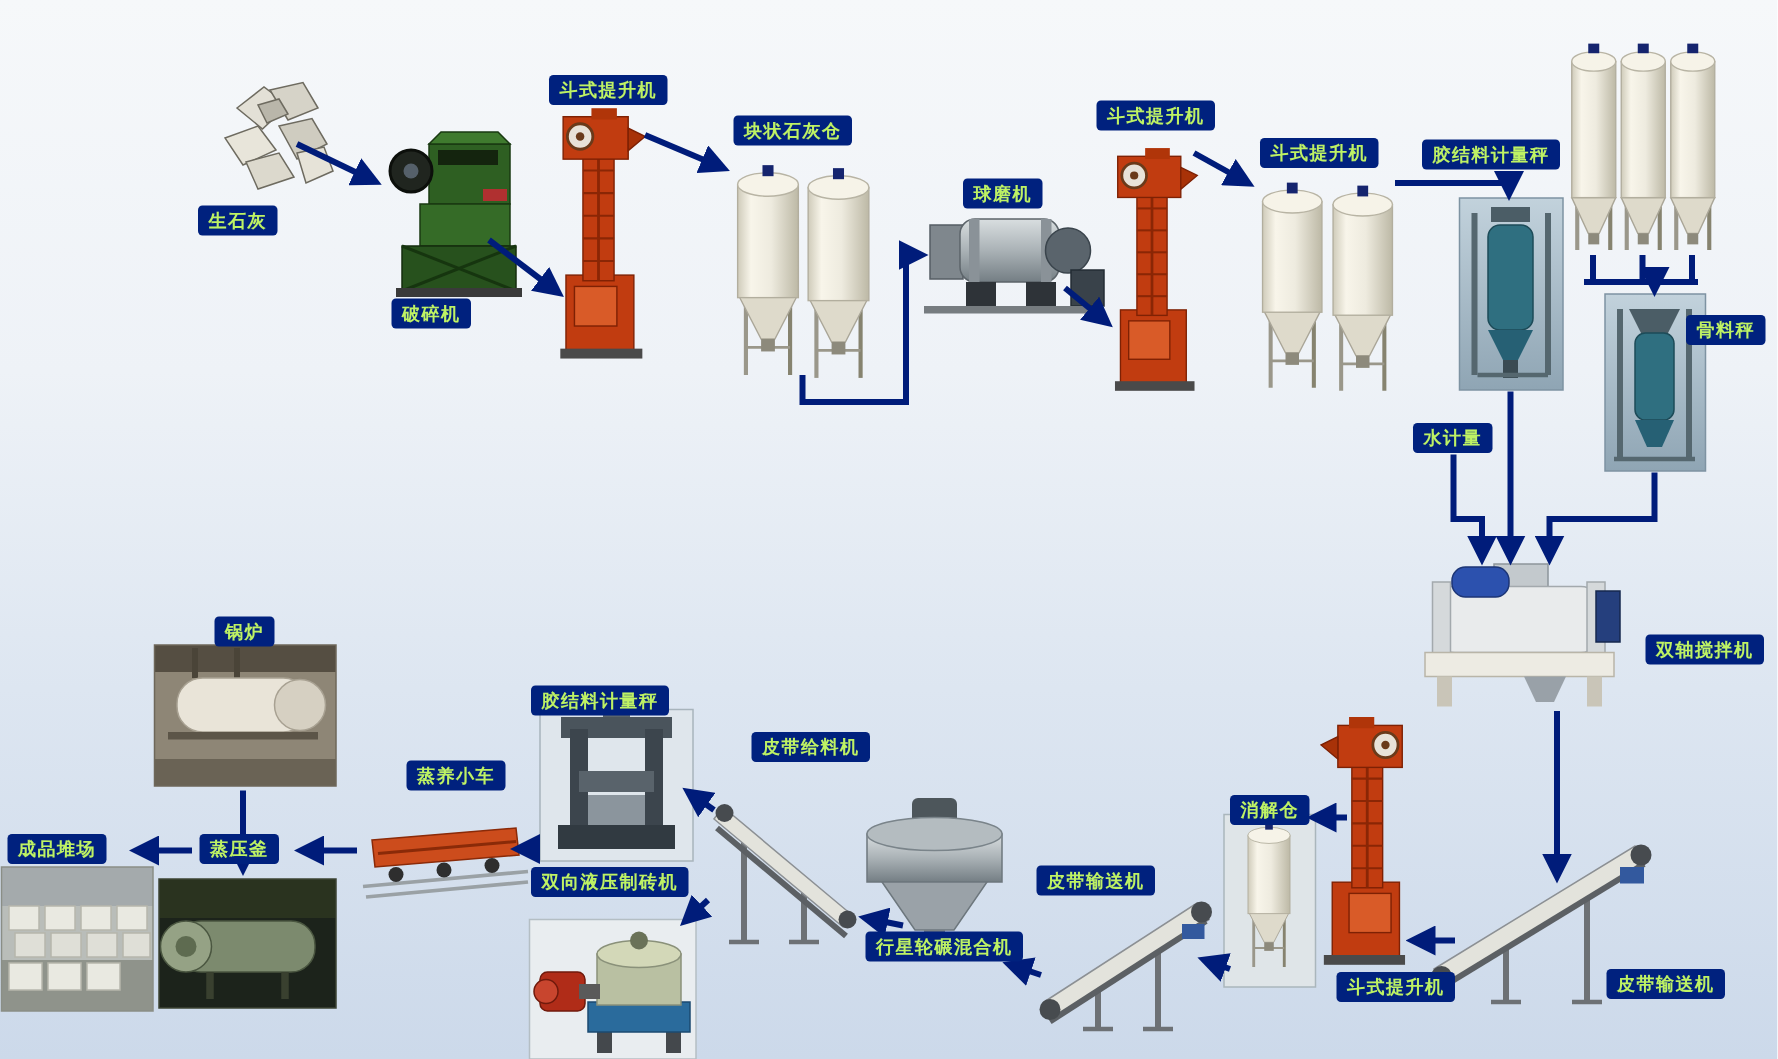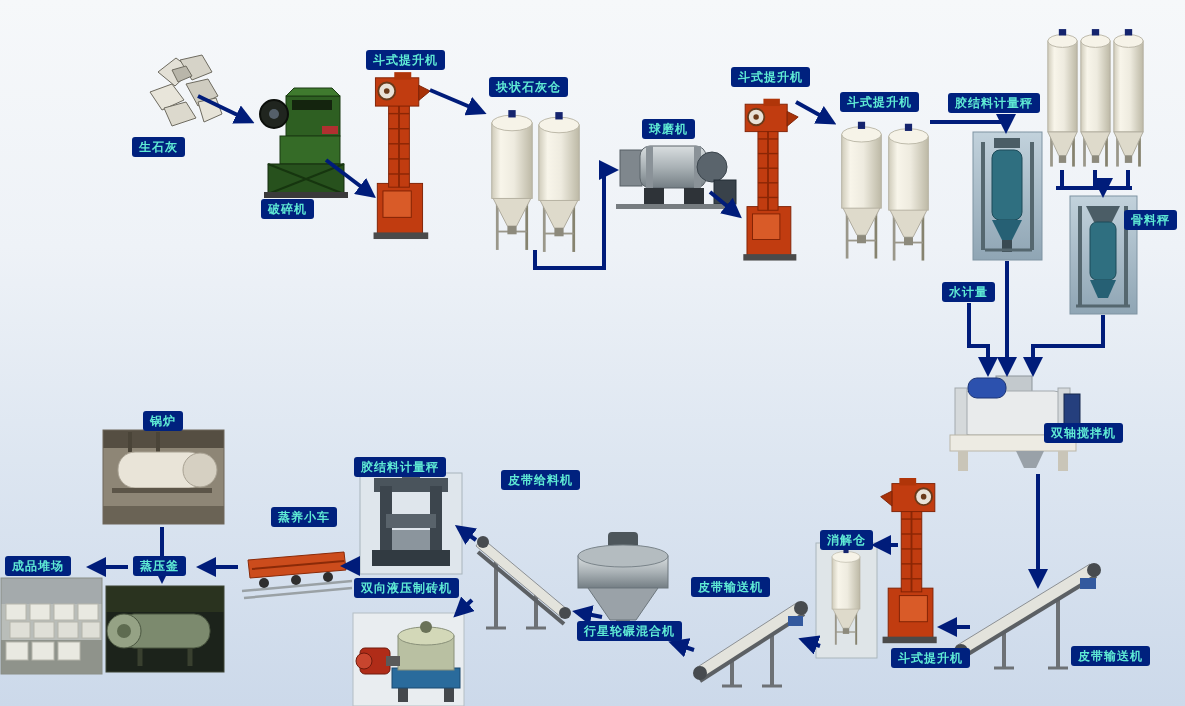--- a/index.html
+++ b/index.html
@@ -4,21 +4,21 @@
 <style>
   html,body{margin:0;padding:0;background:#ffffff;}
   body{font-family:"DejaVu Sans","Liberation Sans",sans-serif;}
   #stage{
     position:relative;width:1185px;height:706px;overflow:hidden;
     background:linear-gradient(180deg,#f6f8fa 0%,#eef2f7 35%,#dde6f1 65%,#ccd9ea 100%);
   }
   svg.layer{position:absolute;left:0;top:0;display:block;}
   .lbl{
     position:absolute;z-index:5;
-    background:#00217e;color:#5eead4;
+    background:#00217e;color:#bef264;
     font-size:12px;font-weight:bold;line-height:14px;
     padding:3px 7px;border-radius:3px;white-space:nowrap;
     letter-spacing:1px;
   }
 </style>
 </head>
 <body>
 
 <div id="stage">
 
@@ -334,27 +334,27 @@
   <div class="lbl" style="left:132px;top:137px">生石灰</div>
   <div class="lbl" style="left:261px;top:199px">破碎机</div>
   <div class="lbl" style="left:366px;top:50px">斗式提升机</div>
   <div class="lbl" style="left:489px;top:77px">块状石灰仓</div>
   <div class="lbl" style="left:642px;top:119px">球磨机</div>
   <div class="lbl" style="left:731px;top:67px">斗式提升机</div>
   <div class="lbl" style="left:840px;top:92px">斗式提升机</div>
   <div class="lbl" style="left:948px;top:93px">胶结料计量秤</div>
   <div class="lbl" style="left:1124px;top:210px">骨料秤</div>
   <div class="lbl" style="left:942px;top:282px">水计量</div>
-  <div class="lbl" style="left:1044px;top:423px">双轴搅拌机</div>
+  <div class="lbl" style="left:1097px;top:423px">双轴搅拌机</div>
   <div class="lbl" style="left:1071px;top:646px">皮带输送机</div>
   <div class="lbl" style="left:891px;top:648px">斗式提升机</div>
   <div class="lbl" style="left:820px;top:530px">消解仓</div>
   <div class="lbl" style="left:691px;top:577px">皮带输送机</div>
   <div class="lbl" style="left:577px;top:621px">行星轮碾混合机</div>
-  <div class="lbl" style="left:501px;top:470px">皮带给料机</div>
+  <div class="lbl" style="left:501px;top:488px">皮带给料机</div>
   <div class="lbl" style="left:354px;top:457px">胶结料计量秤</div>
   <div class="lbl" style="left:354px;top:578px">双向液压制砖机</div>
   <div class="lbl" style="left:271px;top:507px">蒸养小车</div>
   <div class="lbl" style="left:133px;top:556px">蒸压釜</div>
   <div class="lbl" style="left:143px;top:411px">锅炉</div>
   <div class="lbl" style="left:5px;top:556px">成品堆场</div>
 
 </div>
 
 </body></html>

